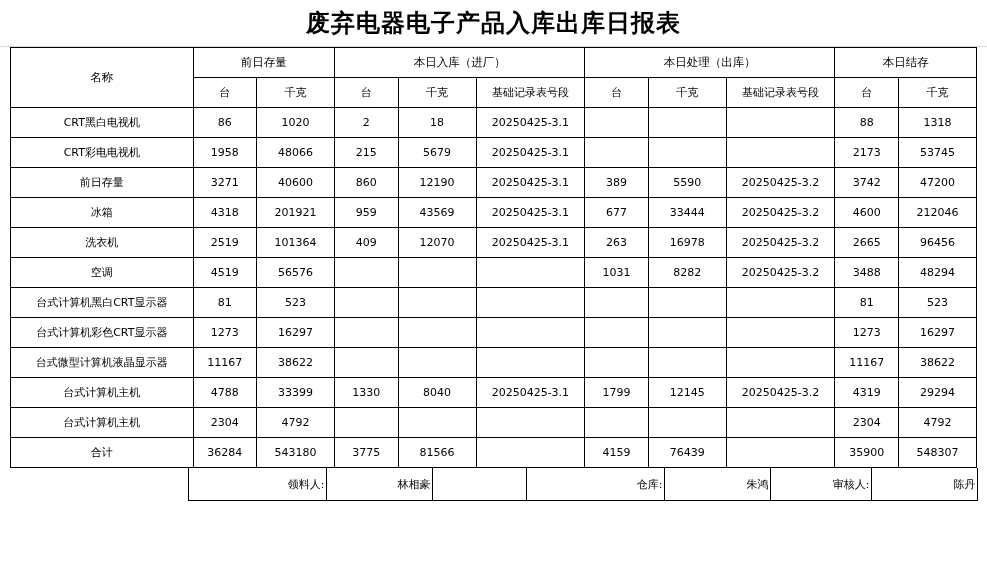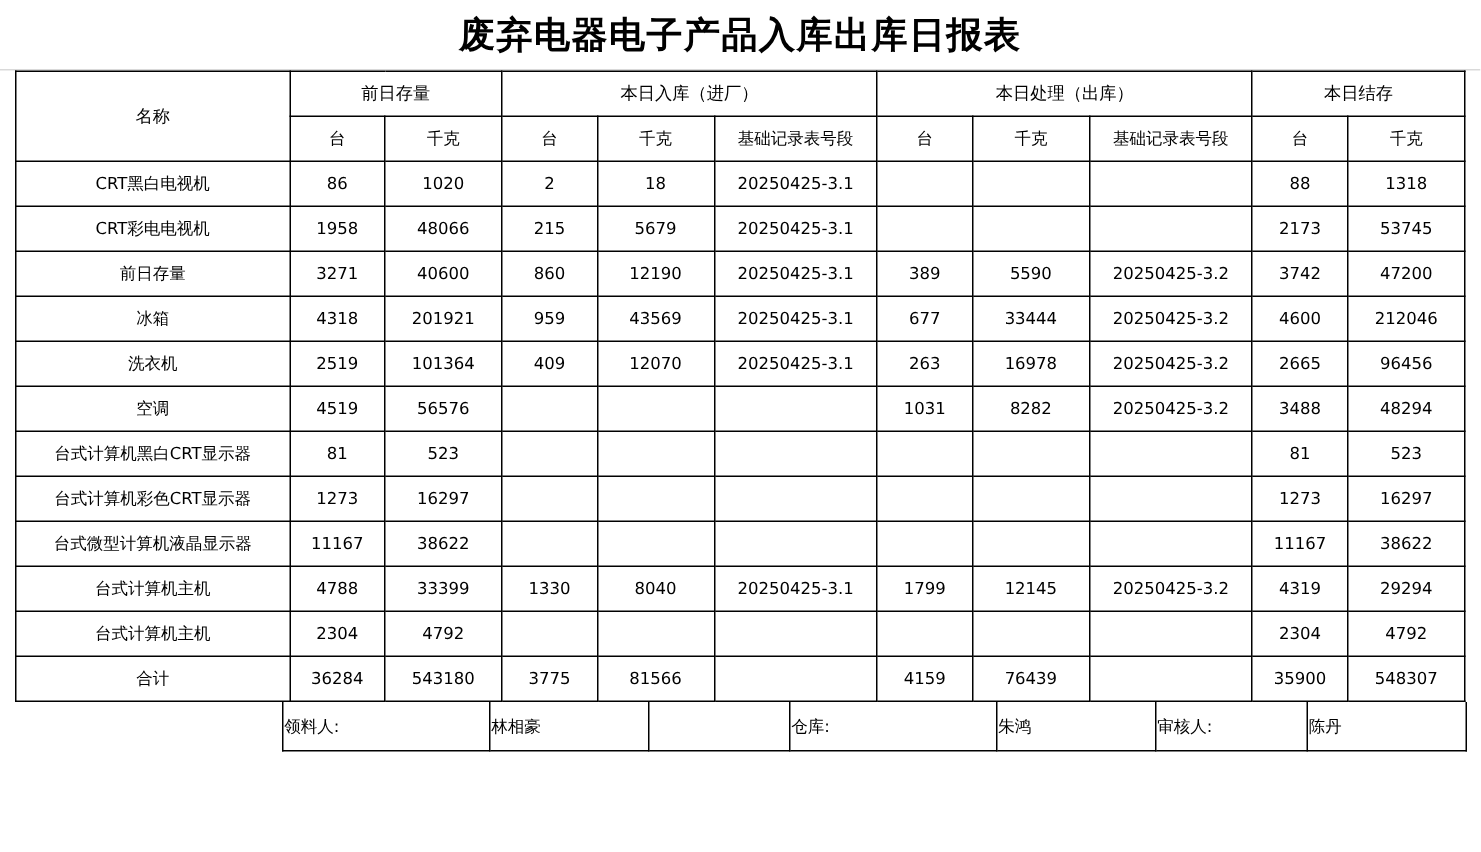--- a/index.html
+++ b/index.html
@@ -86,21 +86,21 @@
     table-layout: fixed;
     width: 967px;
     margin-left: 10px;
     font-size: 11px;
     margin-top: 0;
   }
   .sign-table td {
     border: 1px solid #000000;
     border-top: none;
     height: 30px;
-    text-align: left;
+    text-align: right;
     vertical-align: middle;
     font-family: "DejaVu Sans", "Liberation Sans", sans-serif;
   }
   .sign-table td.nobox {
     border: none;
   }
 </style>
 </head>
 <body>
 

